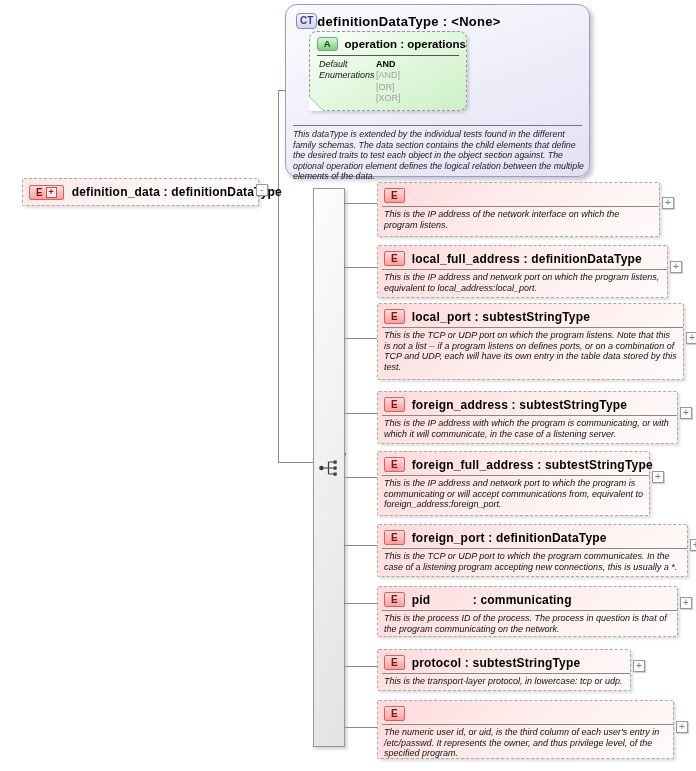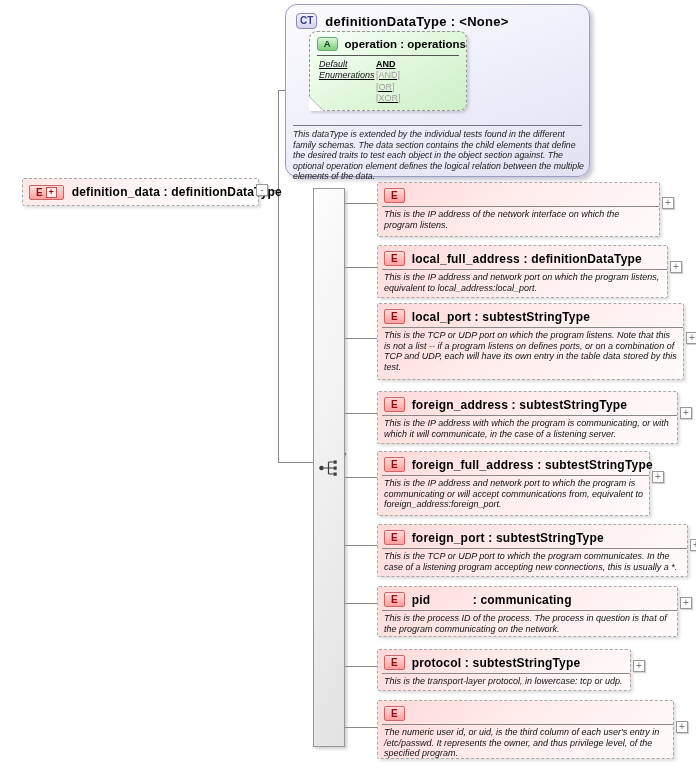--- a/index.html
+++ b/index.html
@@ -7,21 +7,21 @@
     position:relative; width:696px; height:771px; overflow:hidden;
     background:#fff; font-family:"Liberation Sans", sans-serif; color:#000;
   }
   
   .ct-box {
     position:absolute; left:285px; top:4px; width:303px; height:171px;
     background:linear-gradient(160deg,#fbfbfe 0%,#ececf9 60%,#e1e1f4 100%);
     border:1px solid #9c9cc0; border-radius:12px;
     box-shadow:3px 3px 4px rgba(110,110,140,.4);
   }
-  .ct-header { display:flex; align-items:center; gap:8px; padding:8px 0 0 10px; }
+  .ct-header { display:flex; align-items:center; padding:8px 0 0 10px; }
   .badge-ct {
     font-size:10px; font-weight:bold; color:#3a3a8c;
     background:linear-gradient(#f4f4ff,#d4d4ee); border:1px solid #8989b4;
     border-radius:4px; padding:0 3px; height:14px; line-height:14px;
   }
   .ct-title { font-weight:bold; font-size:13px; letter-spacing:.3px; white-space:pre; }
   .ct-sep { position:absolute; left:7px; top:120px; width:289px; border-top:1px solid #77777a; }
   .ct-annotation {
     position:absolute; left:7px; top:124px; width:291px;
     font-size:8.8px; font-style:italic; line-height:1.2; color:#1a1a1a;
@@ -34,21 +34,21 @@
     box-shadow:2px 2px 3px rgba(0,0,0,.15);
   }
   .attr-header { display:flex; align-items:center; gap:7px; padding:5px 0 0 7px; }
   .badge-a {
     font-size:9.5px; font-weight:bold; color:#14421c; width:19px; height:12px;
     line-height:12px; text-align:center;
     background:linear-gradient(#dcf7d6,#7fcc7f); border:1px solid #66aa77; border-radius:3px;
   }
   .attr-title { font-weight:bold; font-size:11.5px; white-space:pre; }
   .attr-sep { border-top:1px solid #555; margin:4px 7px 3px 7px; }
-  .facet-row { display:flex; font-size:9px; padding-left:9px; line-height:1.25;text-decoration:underline; }
+  .facet-row { display:flex; font-size:9px; padding-left:9px; line-height:1.25; }
   .facet-label { width:57px; font-style:italic; flex:none; color:#111; }
   .facet-value { font-weight:bold; }
   .facet-enums { color:#a0a0a0; }
   .facet-enums div { line-height:1.25; }
   .fold {
     position:absolute; left:-1px; bottom:-1px; width:15px; height:15px;
     background:#fff; clip-path:polygon(0 0,100% 100%,0 100%);
   }
   .fold-line {
     position:absolute; left:-4px; top:7px; width:23px; height:1px;
@@ -219,21 +219,21 @@
     <div class="el-sep"></div>
     <div class="el-desc">This is the IP address and network port to which the program is communicating or will accept communications from, equivalent to foreign_address:foreign_port.</div>
   </div>
   <div class="toggle-box" style="left:652px;top:471px;">+</div>
 
   <div class="hline" style="left:345px;top:545px;width:32px;"></div>
   <div class="card" style="left:351px;top:533px;">0..1</div>
   <div class="el-box" style="left:377px;top:524px;width:311px;height:53px;">
     <div class="el-header">
         <span class="badge-e">E</span>
-        <span class="el-title">foreign_port : subtestStringType</span>
+        <span class="el-title">foreign_port : definitionDataType</span>
       </div>
     <div class="el-sep"></div>
     <div class="el-desc">This is the TCP or UDP port to which the program communicates.  In the case of a listening program accepting new connections, this is usually a *.</div>
   </div>
   <div class="toggle-box" style="left:690px;top:539px;">+</div>
 
   <div class="hline" style="left:345px;top:603px;width:32px;"></div>
   <div class="card" style="left:351px;top:591px;">0..1</div>
   <div class="el-box" style="left:377px;top:586px;width:301px;height:51px;">
     <div class="el-header">

